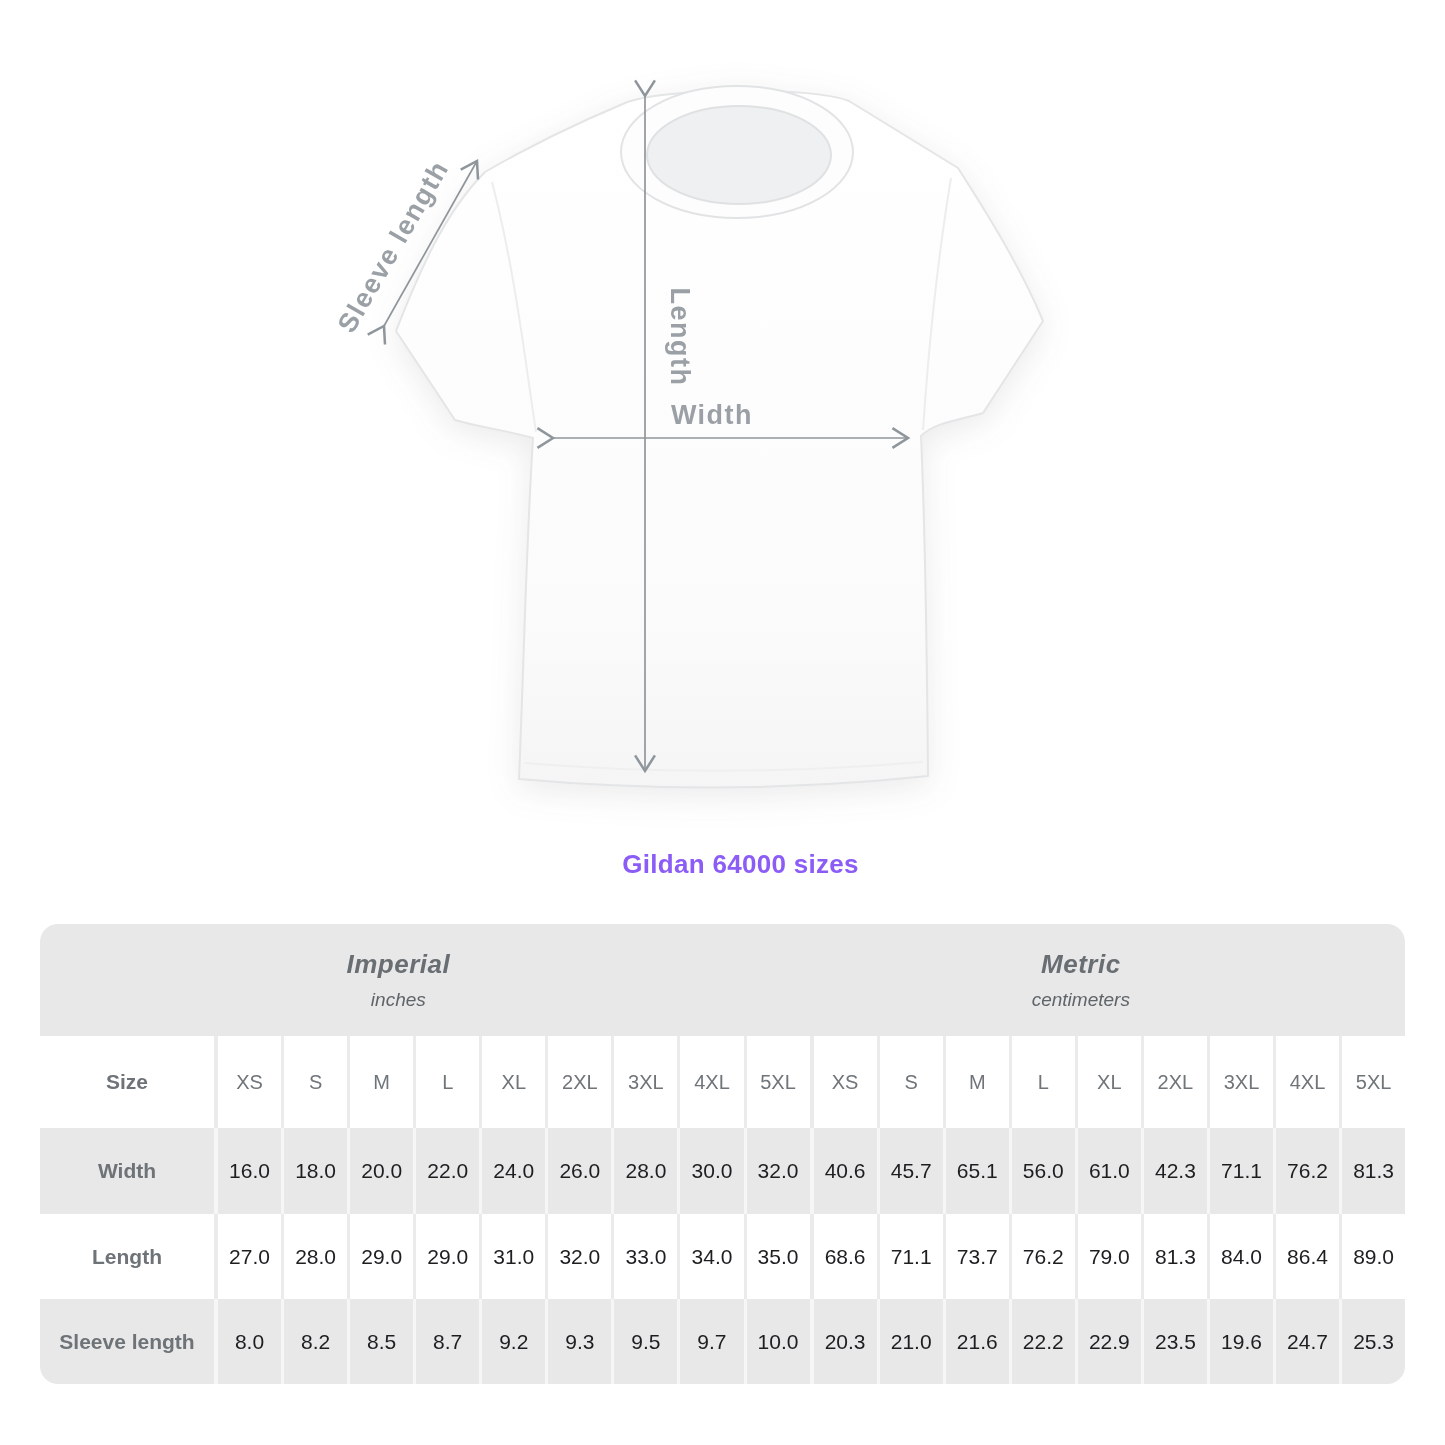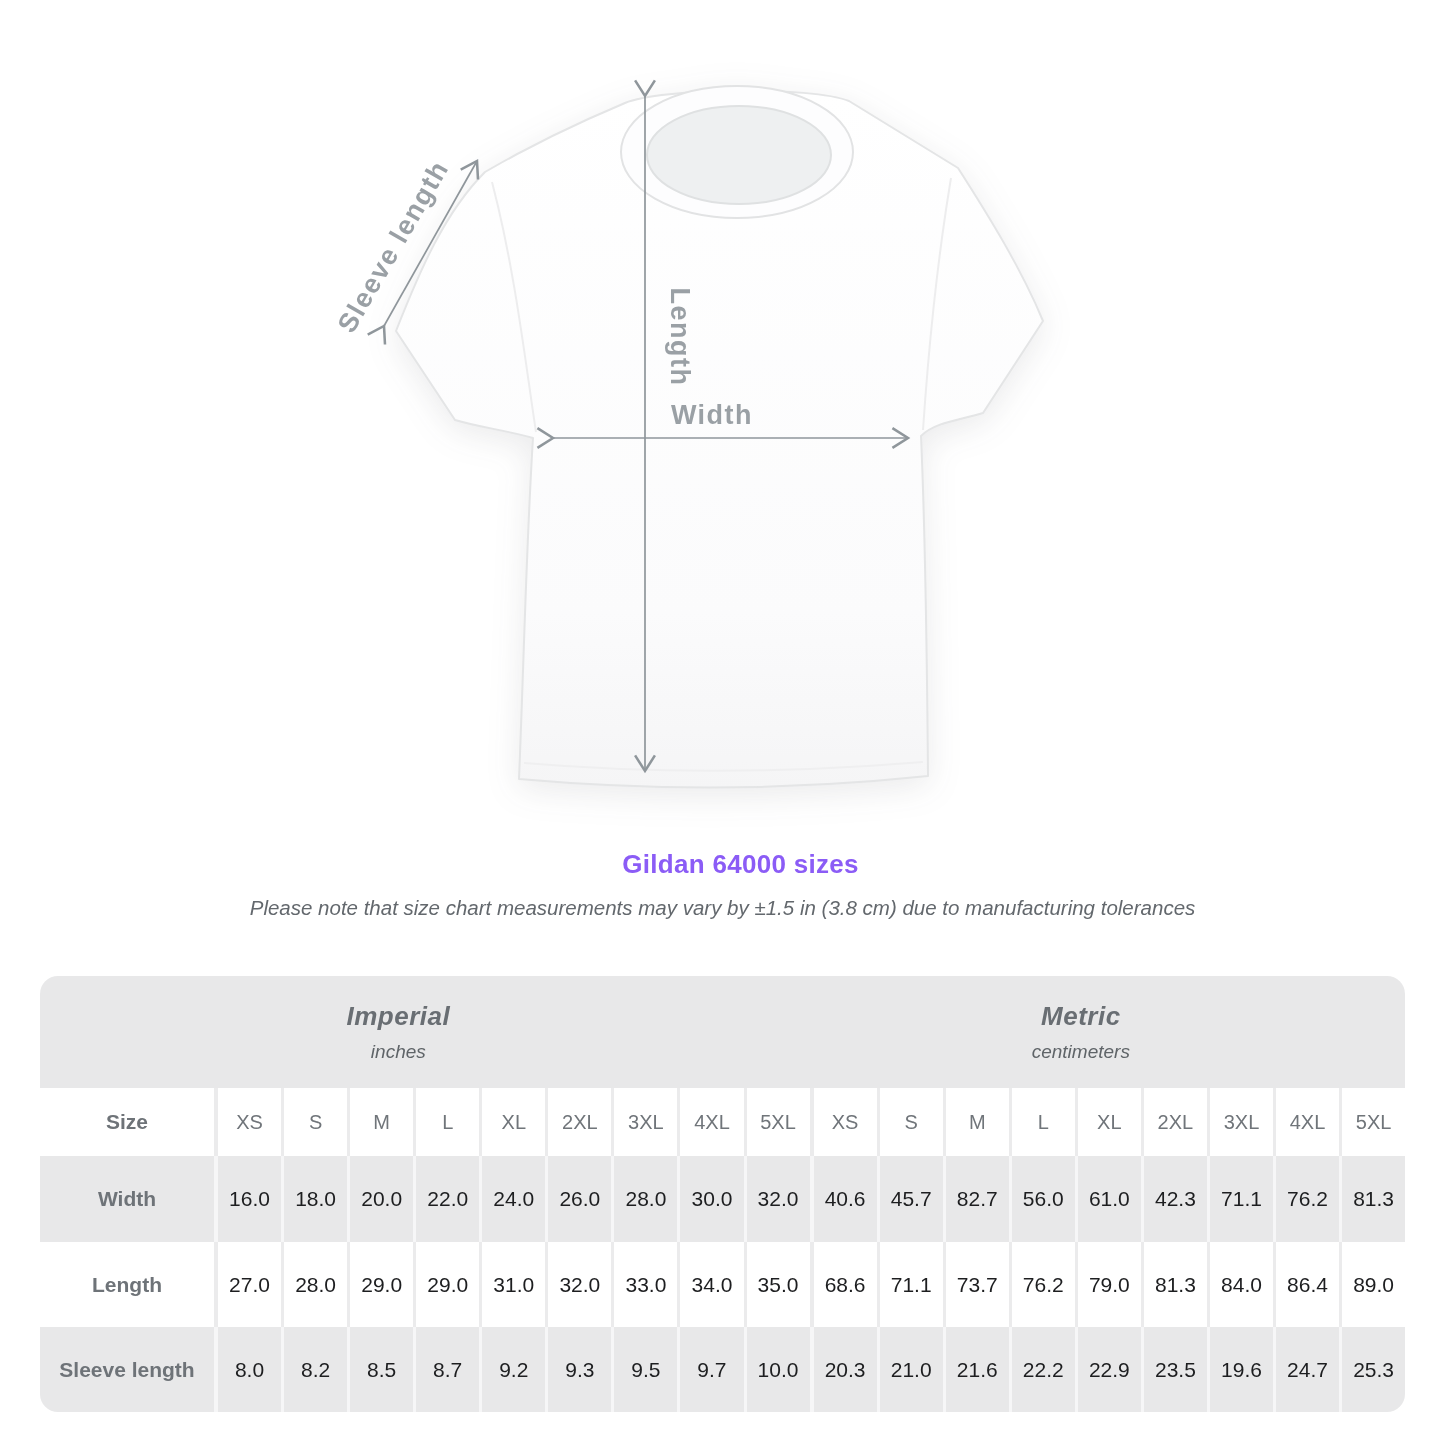--- a/index.html
+++ b/index.html
@@ -13,37 +13,37 @@
   .meas-label { font-family:"Liberation Sans", sans-serif; font-weight:bold; font-size:27px;
                 fill:#9aa0a5; letter-spacing:1.5px; }
 
   
   .page-title { position:absolute; top:849px; left:18px; width:100%; text-align:center;
                 font-size:26px; font-weight:bold; color:#8b5cf6; letter-spacing:0.3px; }
   .page-note  { position:absolute; top:896px; left:0; width:100%; text-align:center;
                 font-style:italic; font-size:20.5px; color:#63686d; }
 
   
-  .chart { position:absolute; top:976px; left:40px; width:1365px; }
+  .chart { position:absolute; top:924px; left:40px; width:1365px; }
   .trow  { display:flex; width:100%; }
 
   .band  { height:112px; background:#e8e8e9; border-radius:18px 18px 0 0; }
   .band .group { display:flex; flex-direction:column; justify-content:center; align-items:center;
                  gap:9px; height:100%; }
   .band .g-imperial { width:52.5%; }
   .band .g-metric   { width:47.5%; }
   .group-title { font-size:26px; font-weight:bold; font-style:italic; color:#696e73; letter-spacing:0.5px; }
   .group-sub   { font-size:19px; font-style:italic; color:#5f6468; }
 
   .cell { display:flex; align-items:center; justify-content:center; }
   .cell.label { width:174px; flex:0 0 174px; font-weight:bold; font-size:21px; color:#6e7378; }
   .cell.v     { flex:1 1 0; font-size:21px; color:#1d1e20; }
   .hrow .cell.v { font-weight:normal; font-size:20px; color:#70757a; }
 
-  .hrow   { height:68px; background:#ffffff;text-align:right; }
+  .hrow   { height:92px; background:#ffffff;text-align:right; }
   .r-gray { background:#e8e8e9; }
   .r-white{ background:#ffffff; }
   .drow   { height:85px; }
   .drow.first { height:86px; }
   .drow.last  { border-radius:0 0 18px 18px; }
   .drow.last .cell.label { border-radius:0 0 0 18px; }
   .drow.last .cell.v.c17 { border-radius:0 0 18px 0; }
 
   
   .hrow .cell.v, .r-white .cell.v { border-left:3px solid #ebebec; }
@@ -92,21 +92,20 @@
     <line x1="645" y1="96" x2="645" y2="771" stroke="#8f969b" stroke-width="1.7" marker-start="url(#ah)" marker-end="url(#ah)"></line>
     <line x1="553" y1="438" x2="908" y2="438" stroke="#8f969b" stroke-width="1.7" marker-start="url(#ah)" marker-end="url(#ah)"></line>
     <line x1="384" y1="326" x2="477" y2="161" stroke="#8f969b" stroke-width="1.7" marker-start="url(#ah)" marker-end="url(#ah)"></line>
 
     <text class="meas-label" transform="translate(401,251) rotate(-60)" text-anchor="middle">Sleeve length</text>
     <text class="meas-label" transform="translate(671,337) rotate(90)" text-anchor="middle">Length</text>
     <text class="meas-label" x="712" y="424" text-anchor="middle">Width</text>
   </svg>
 
   <div class="page-title">Gildan 64000 sizes</div>
-  <div class="page-note">Please note that size chart measurements may vary by ±1.5 in (3.8 cm) due to manufacturing tolerances</div>
 
   <div class="chart">
 
     <div class="trow band">
       <div class="group g-imperial">
         <div class="group-title">Imperial</div>
         <div class="group-sub">inches</div>
       </div>
       <div class="group g-metric">
         <div class="group-title">Metric</div>
@@ -142,21 +141,21 @@
       <div class="cell v c1">18.0</div>
       <div class="cell v c2">20.0</div>
       <div class="cell v c3">22.0</div>
       <div class="cell v c4">24.0</div>
       <div class="cell v c5">26.0</div>
       <div class="cell v c6">28.0</div>
       <div class="cell v c7">30.0</div>
       <div class="cell v c8">32.0</div>
       <div class="cell v c9 c0">40.6</div>
       <div class="cell v c10">45.7</div>
-      <div class="cell v c11">82.7</div>
+      <div class="cell v c11">65.1</div>
       <div class="cell v c12">56.0</div>
       <div class="cell v c13">61.0</div>
       <div class="cell v c14">42.3</div>
       <div class="cell v c15">71.1</div>
       <div class="cell v c16">76.2</div>
       <div class="cell v c17">81.3</div>
     </div>
 
     <div class="trow drow r-white">
       <div class="cell label">Length</div>

